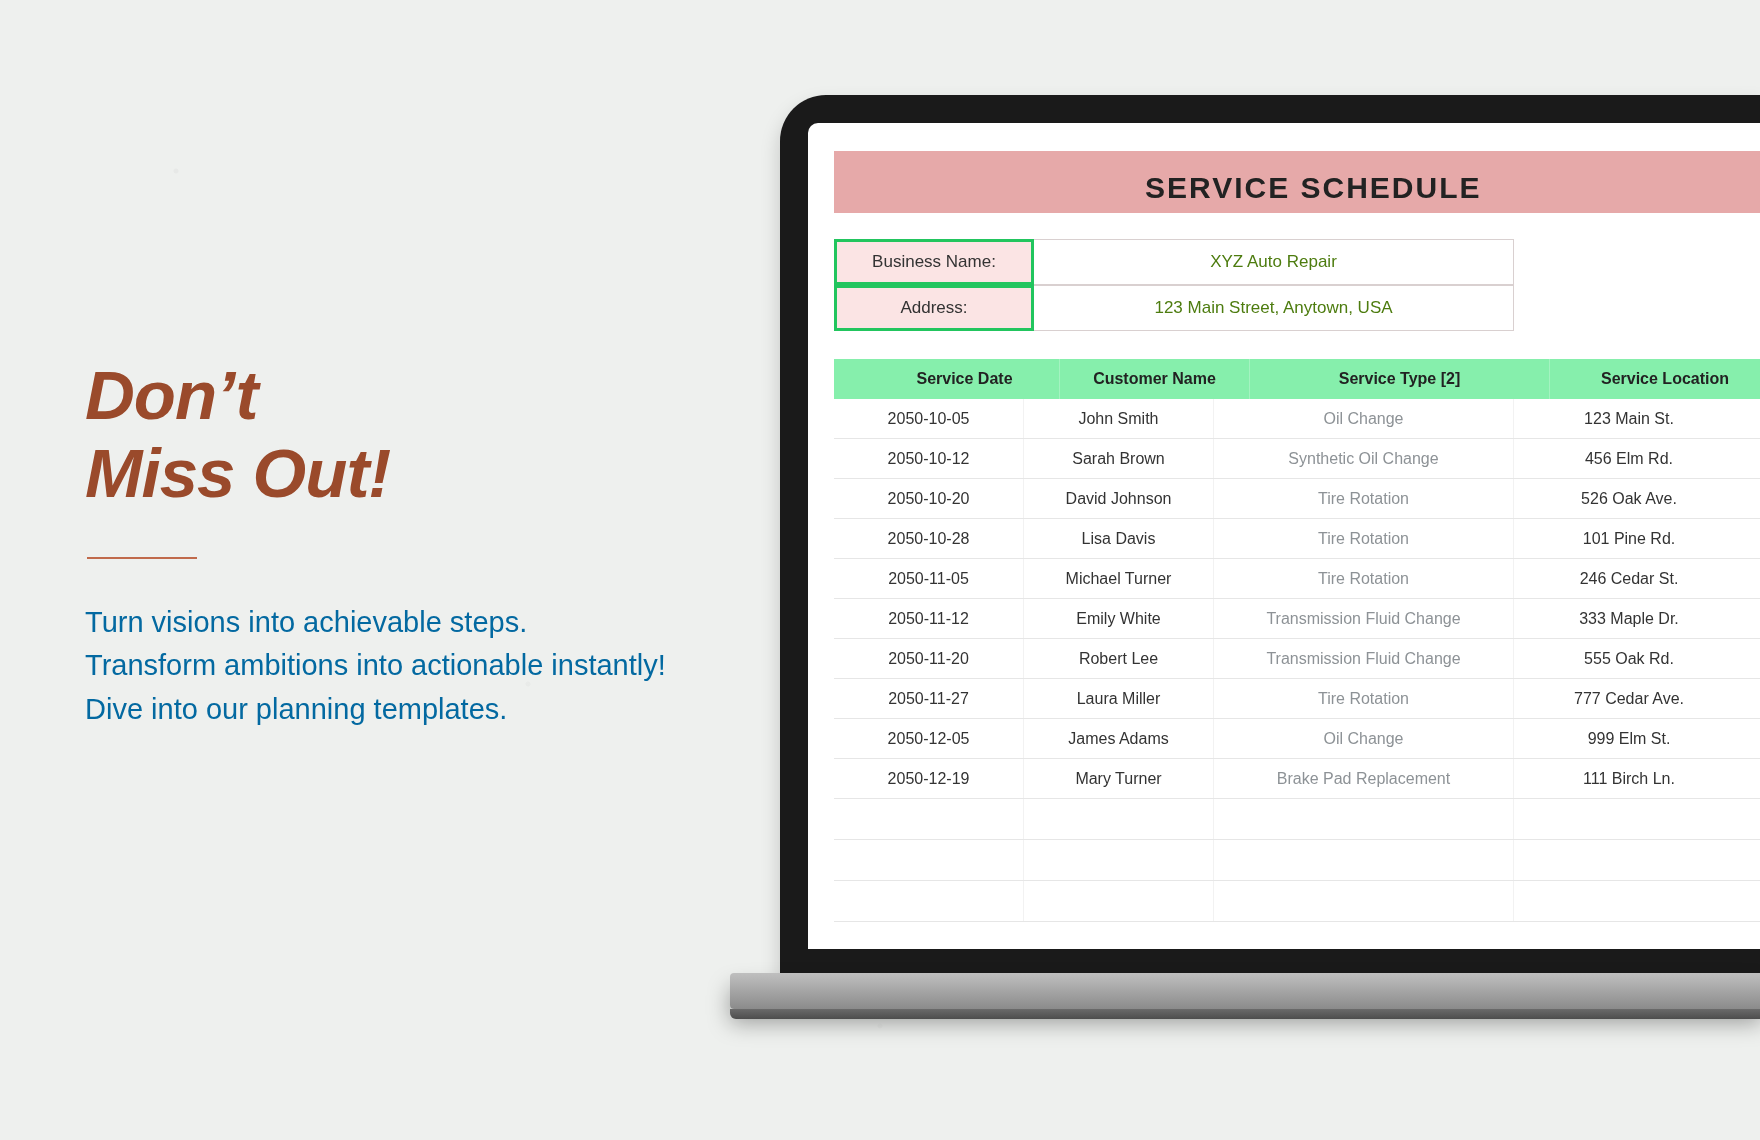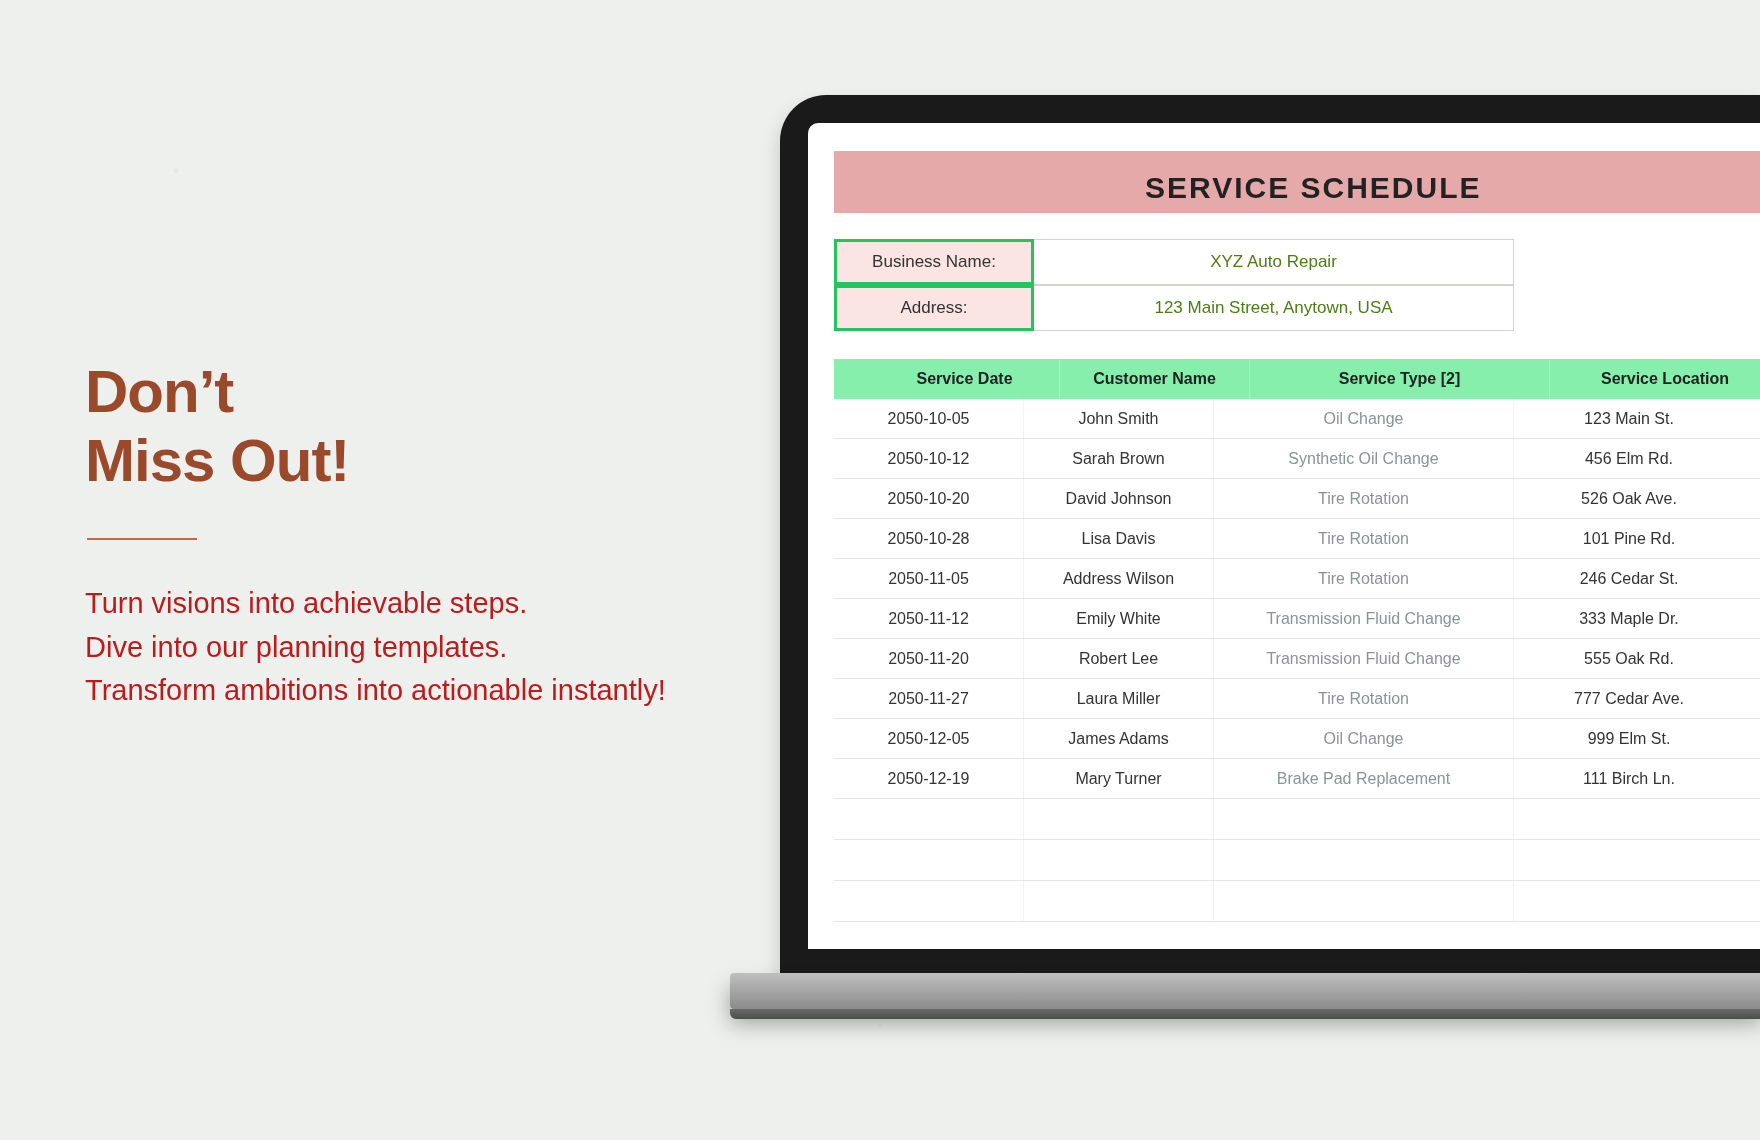--- a/index.html
+++ b/index.html
@@ -24,36 +24,37 @@
   
   .left {
     position: absolute;
     left: 85px;
     top: 360px;
     width: 740px;
   }
   .headline {
     font-family: "Segoe UI", "Helvetica Neue", Arial, sans-serif;
     font-weight: 800;
-    font-size: 60px;
+    font-size: 69px;
     line-height: 1.05;
     color: #9a4a2b;
     letter-spacing: -1px;
+    font-style: italic;
   }
   .headline-line2 { margin-top: 6px; }
   .rule {
     width: 110px;
     height: 0;
     border-top: 2px solid #c06a4b;
     margin: 46px 0 42px 2px;
   }
   .body-copy {
     font-size: 29px;
     line-height: 1.5;
-    color: #b91c1c;
+    color: #0369a1;
     font-weight: 400;
   }
 
   
   .laptop-wrap {
     position: absolute;
     right: 0;
     top: 95px;
     width: 1000px;
     height: 940px;
@@ -179,22 +180,22 @@
 <div class="texture"></div>
 
 <div class="left">
   <div class="headline">
     <div>Don’t</div>
     <div class="headline-line2">Miss Out!</div>
   </div>
   <div class="rule"></div>
   <div class="body-copy">
     <div>Turn visions into achievable steps.</div>
+    <div>Transform ambitions into actionable instantly!</div>
     <div>Dive into our planning templates.</div>
-    <div>Transform ambitions into actionable instantly!</div>
   </div>
 </div>
 
 <div class="laptop-wrap">
   <div class="laptop-body"></div>
   <div class="laptop-screen">
     <div class="screen-inner">
 
       <div class="title-bar">
         <span class="title-text">SERVICE SCHEDULE</span>
@@ -238,21 +239,21 @@
               <div class="td">526 Oak Ave.</div>
             </div>
             <div class="tr">
               <div class="td">2050-10-28</div>
               <div class="td">Lisa Davis</div>
               <div class="td svc">Tire Rotation</div>
               <div class="td">101 Pine Rd.</div>
             </div>
             <div class="tr">
               <div class="td">2050-11-05</div>
-              <div class="td">Address Wilson</div>
+              <div class="td">Michael Turner</div>
               <div class="td svc">Tire Rotation</div>
               <div class="td">246 Cedar St.</div>
             </div>
             <div class="tr">
               <div class="td">2050-11-12</div>
               <div class="td">Emily White</div>
               <div class="td svc">Transmission Fluid Change</div>
               <div class="td">333 Maple Dr.</div>
             </div>
             <div class="tr">

